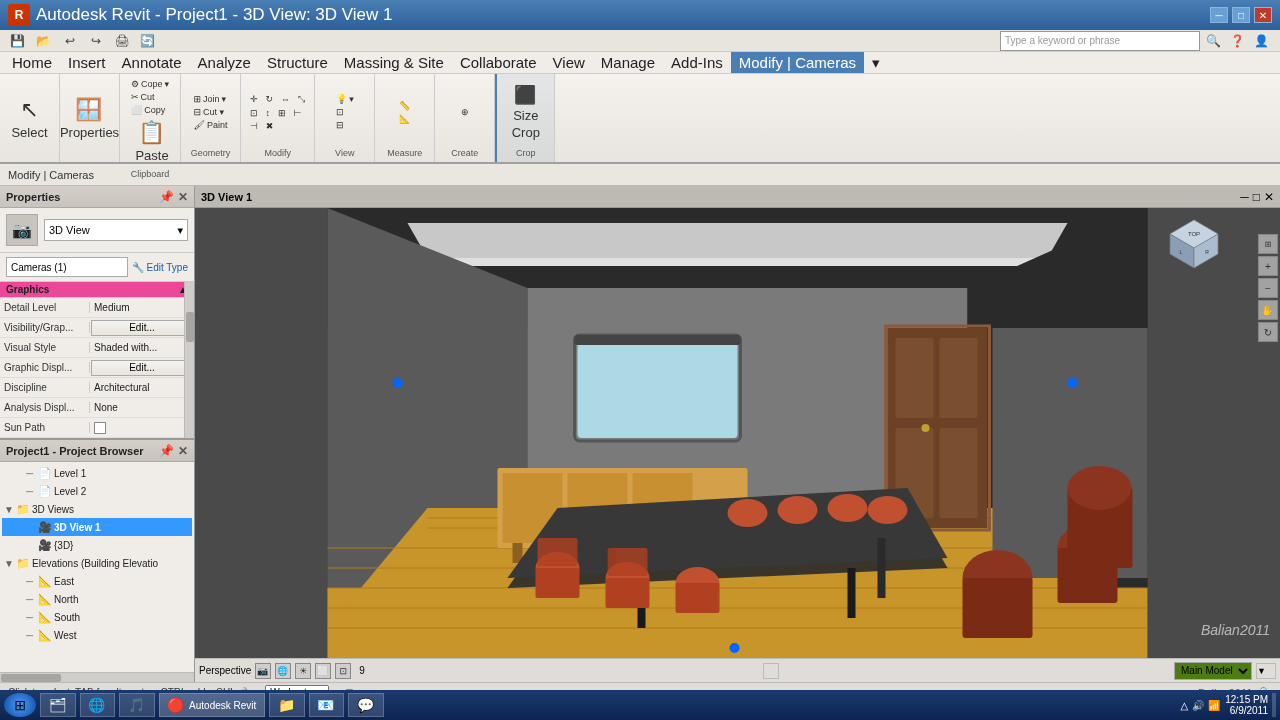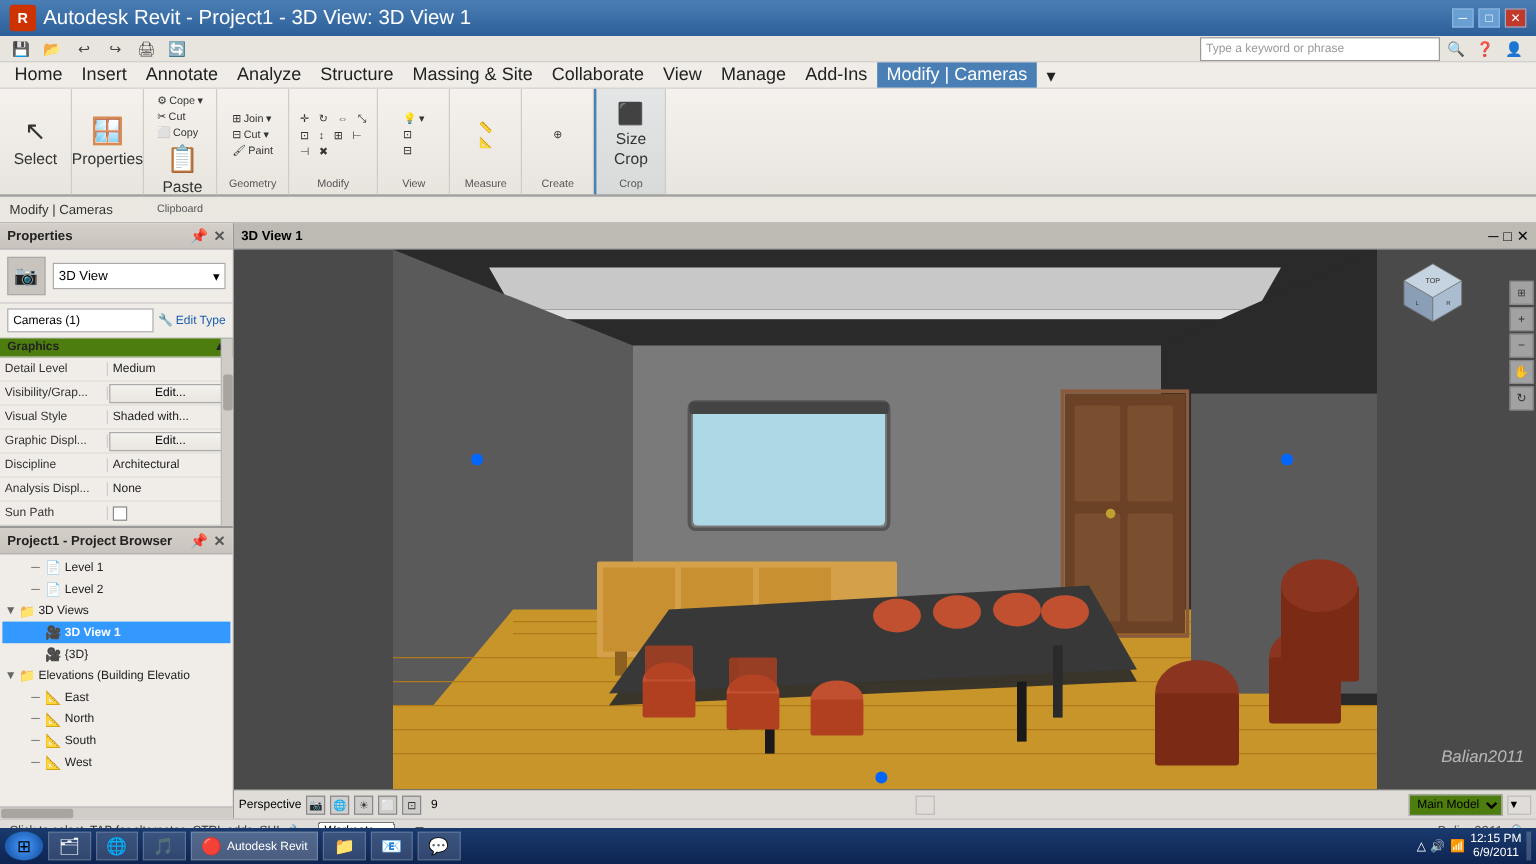--- a/index.html
+++ b/index.html
@@ -166,21 +166,21 @@
       display: flex;
       align-items: center;
       gap: 2px;
       font-size: 10px;
       cursor: pointer;
       color: #1a5dad;
     }
 
     
     .prop-section-header {
-      background: #4d7c0f;
+      background: #ec4899;
       padding: 2px 6px;
       font-size: 10px;
       font-weight: bold;
       color: #222;
       display: flex;
       align-items: center;
       justify-content: space-between;
       cursor: pointer;
       border-bottom: 1px solid #ccc;
     }
@@ -346,21 +346,21 @@
       padding: 0 8px;
       display: flex;
       align-items: center;
       gap: 4px;
       cursor: pointer;
       font-size: 10px;
       color: white;
     }
     .taskbar-icon { font-size: 14px; }
     .tray { margin-left: auto; display: flex; align-items: center; gap: 4px; color: white; font-size: 10px; }
-    .tray-time { font-size: 10px; color: white; text-align: center; }
+    .tray-time { font-size: 10px; color: white; text-align: right; }
 
     
     .ribbon-col {
       display: flex;
       flex-direction: column;
       gap: 1px;
     }
     .ribbon-row {
       display: flex;
       align-items: center;

